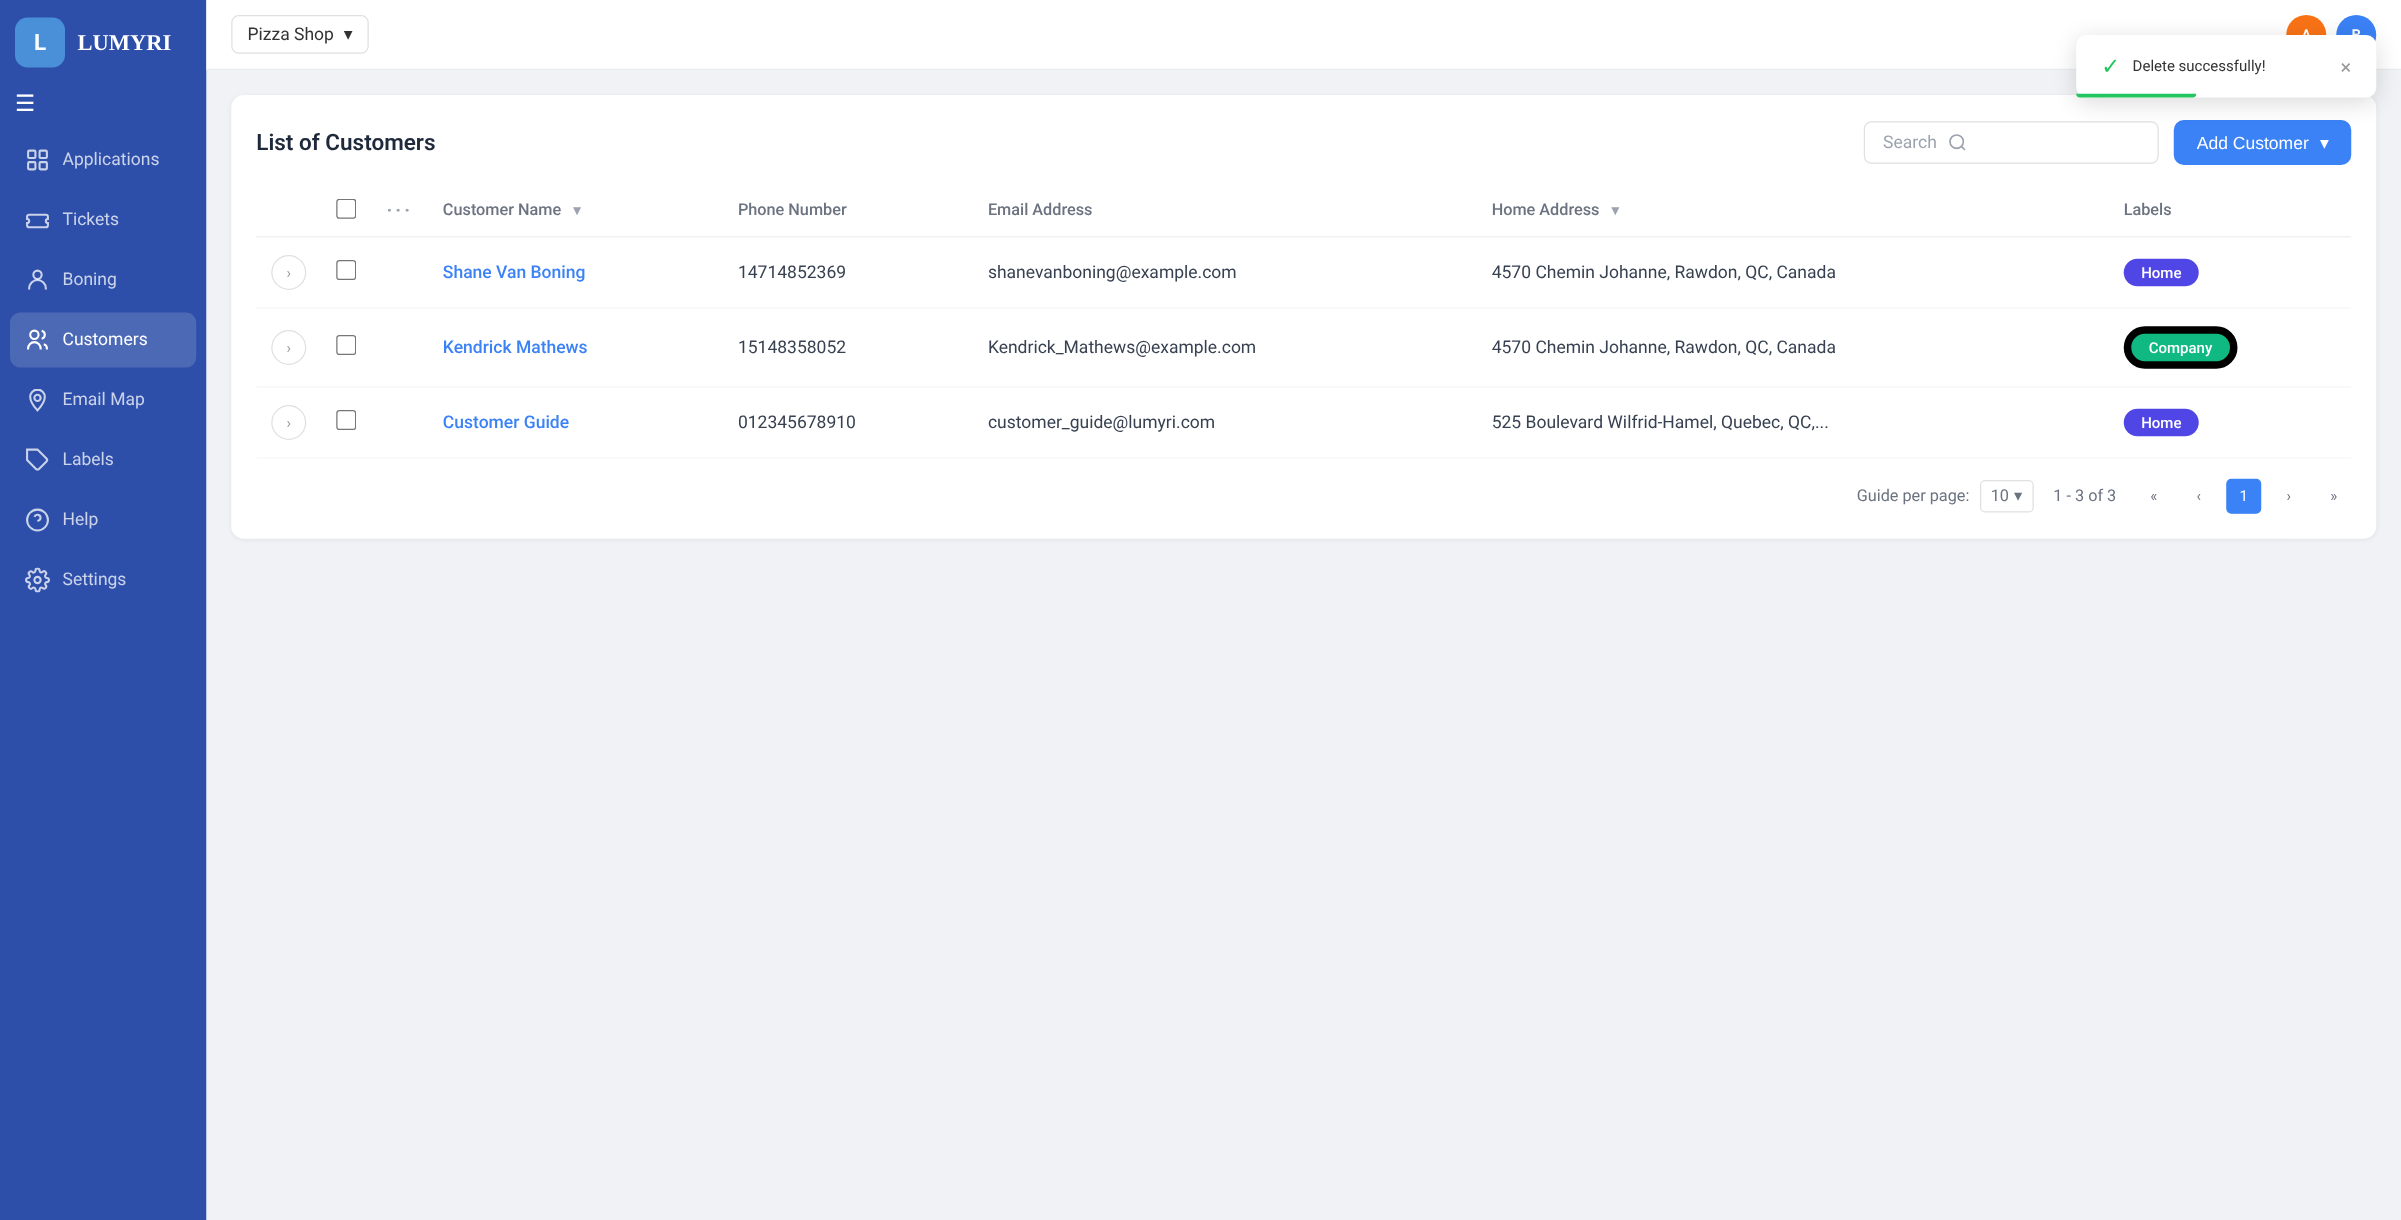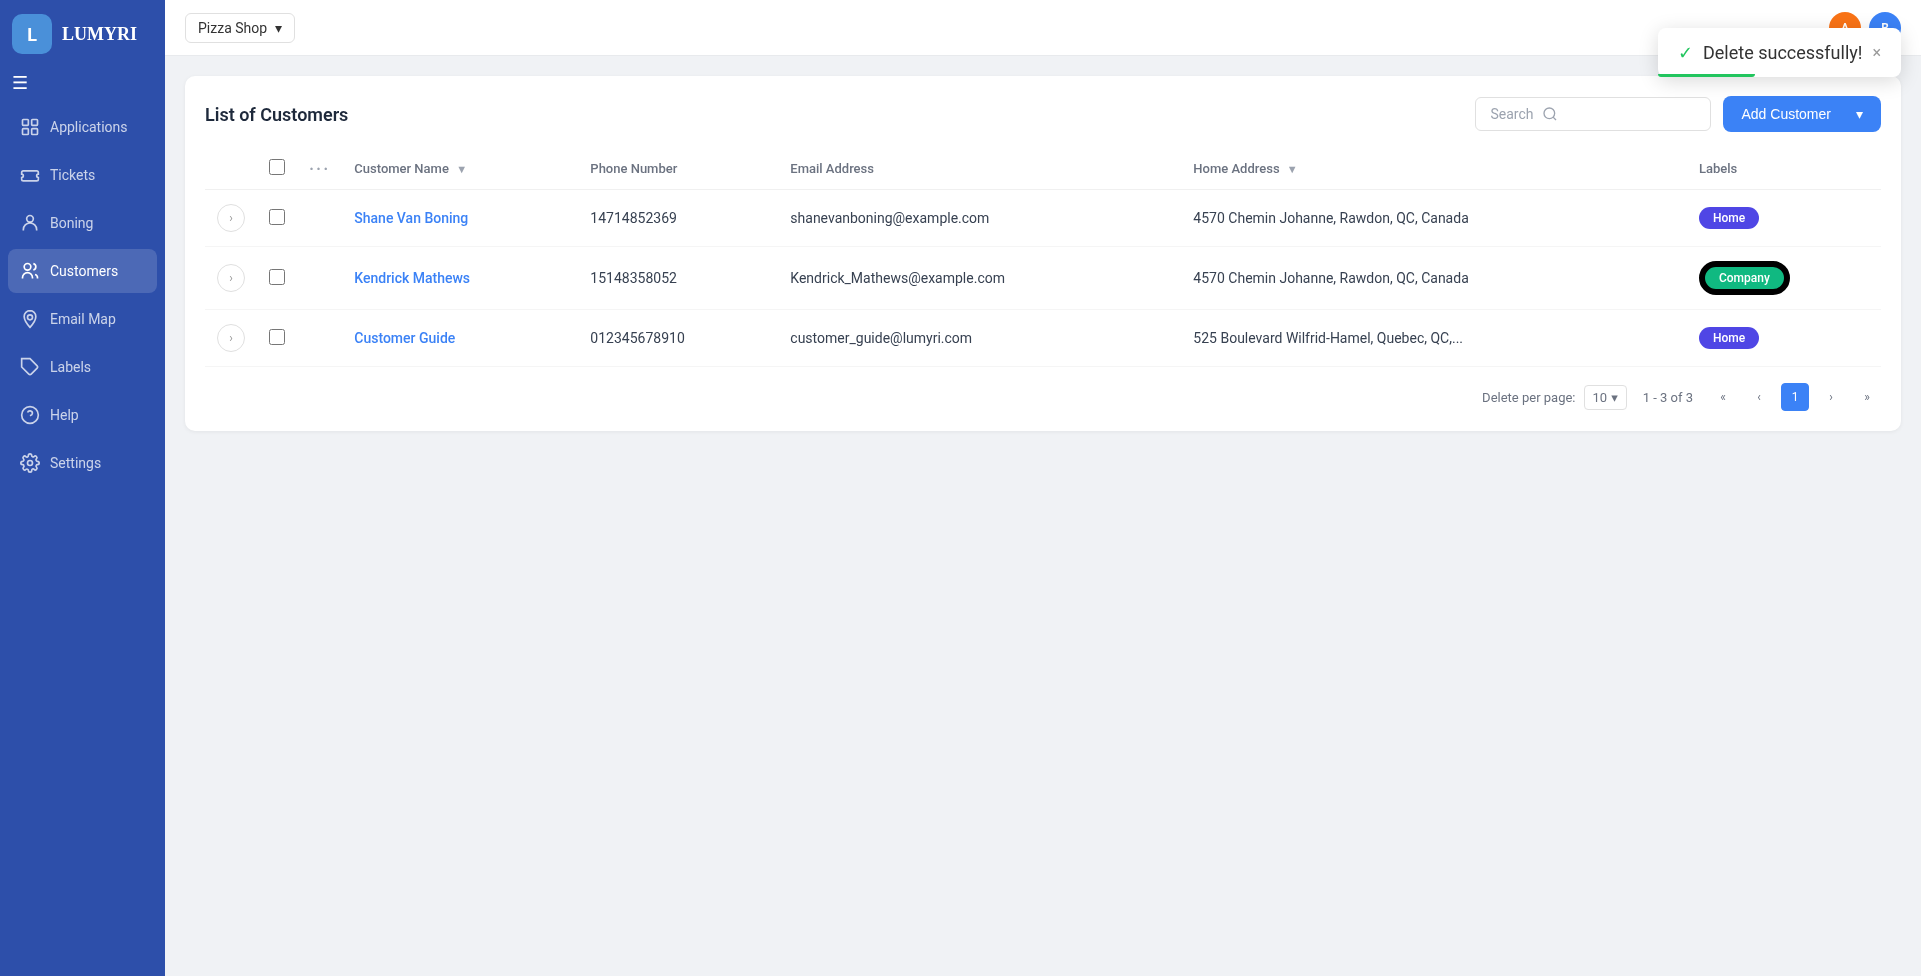--- a/index.html
+++ b/index.html
@@ -78,21 +78,21 @@
       z-index: 1000;
       min-width: 240px;
     }
     .toast-progress {
       position: absolute; bottom: 0; left: 0; right: 0;
       height: 3px; background: #22c55e; border-radius: 0 0 8px 8px;
       width: 40%;
     }
     .toast-close { margin-left: auto; cursor: pointer; color: #999; font-size: 16px; }
     .toast-icon { color: #22c55e; font-size: 18px; }
-    .toast-text { font-size: 18px; color: #333; }
+    .toast-text { font-size: 12px; color: #333; }
 
     
     .card {
       background: white;
       border-radius: 10px;
       padding: 20px;
       box-shadow: 0 1px 4px rgba(0,0,0,0.06);
     }
     .card-header {
       display: flex; align-items: center; justify-content: space-between;
@@ -102,21 +102,21 @@
     .card-actions { display: flex; align-items: center; gap: 12px; }
     .search-box {
       display: flex; align-items: center; gap: 8px;
       border: 1px solid #e0e0e0; border-radius: 6px;
       padding: 8px 14px;
       font-size: 14px; color: #999;
       background: white;
       width: 236px;
     }
     .add-customer-btn {
-      display: flex; align-items: center; gap: 25px;
+      display: flex; align-items: center; gap: 9px;
       background: #3b82f6; color: white;
       border: none; border-radius: 8px;
       padding: 10px 18px;
       font-size: 14px; font-weight: 500;
       cursor: pointer;
     }
 
     
     .table-wrap { overflow-x: auto; }
     table { width: 100%; border-collapse: collapse; }
@@ -384,21 +384,21 @@
       <td>525 Boulevard Wilfrid-Hamel, Quebec, QC,...</td>
       <td>
         <span class="label-badge label-home">Home</span>
       </td>
     </tr>
             </tbody>
         </table>
       </div>
 
       <div class="pagination-bar">
-        <span>Delete per page:</span>
+        <span>Guide per page:</span>
         <div class="per-page-select">
           <span>10</span>
           <span>▾</span>
         </div>
         <span class="page-info">1 - 3 of 3</span>
         <div class="page-btn">«</div>
         <div class="page-btn">‹</div>
         <div class="page-btn active">
           <span>1</span>
         </div>

